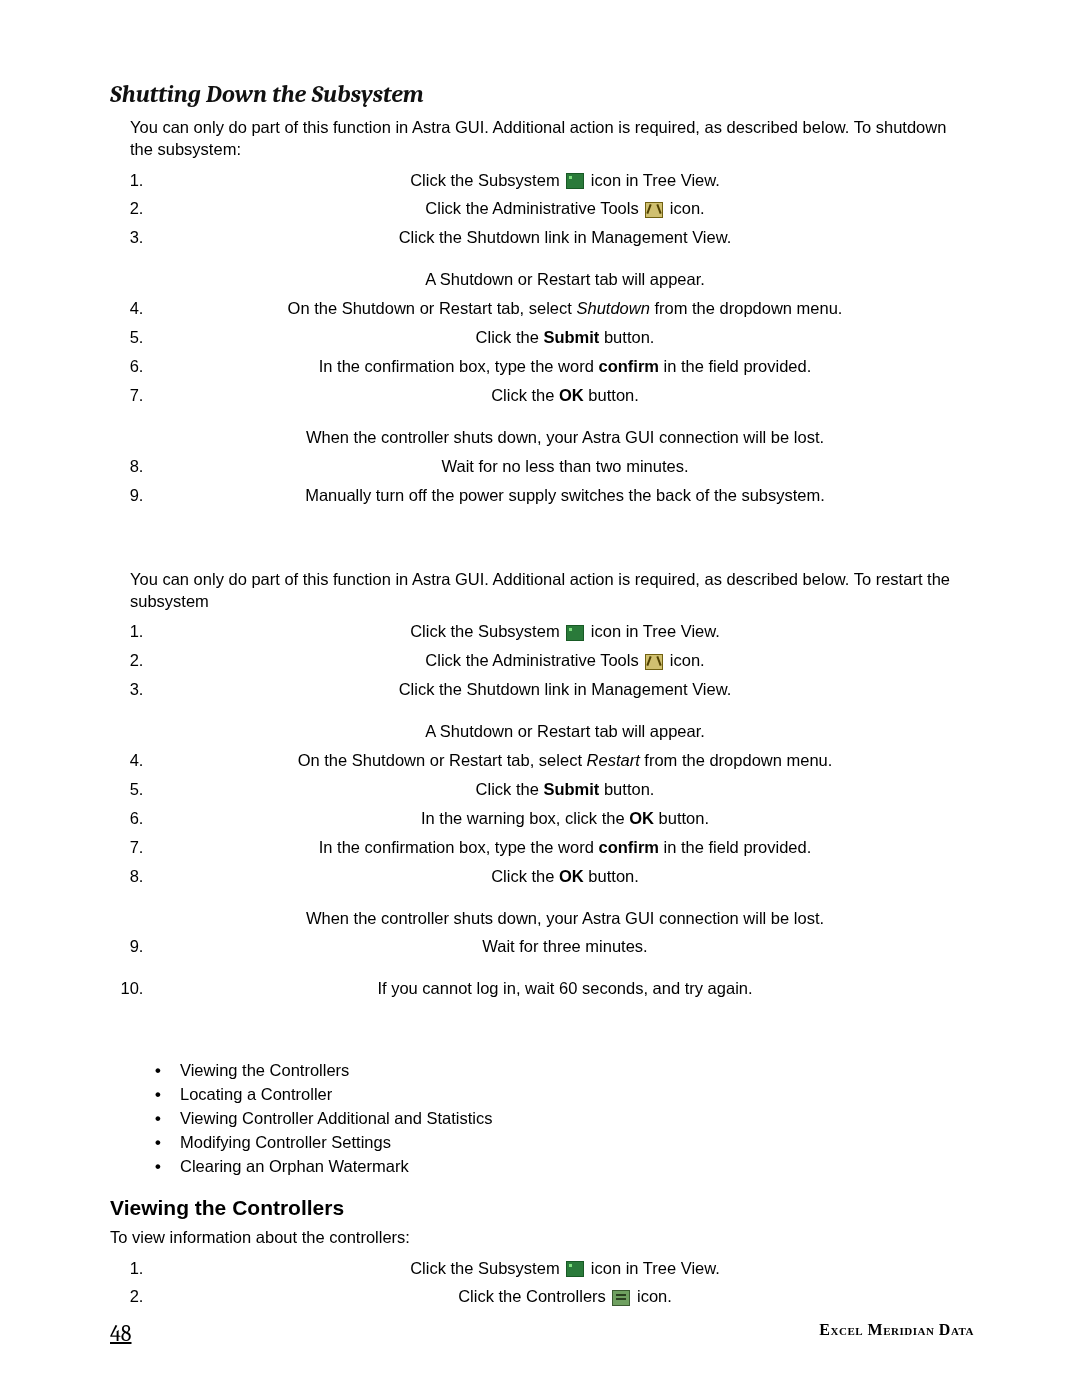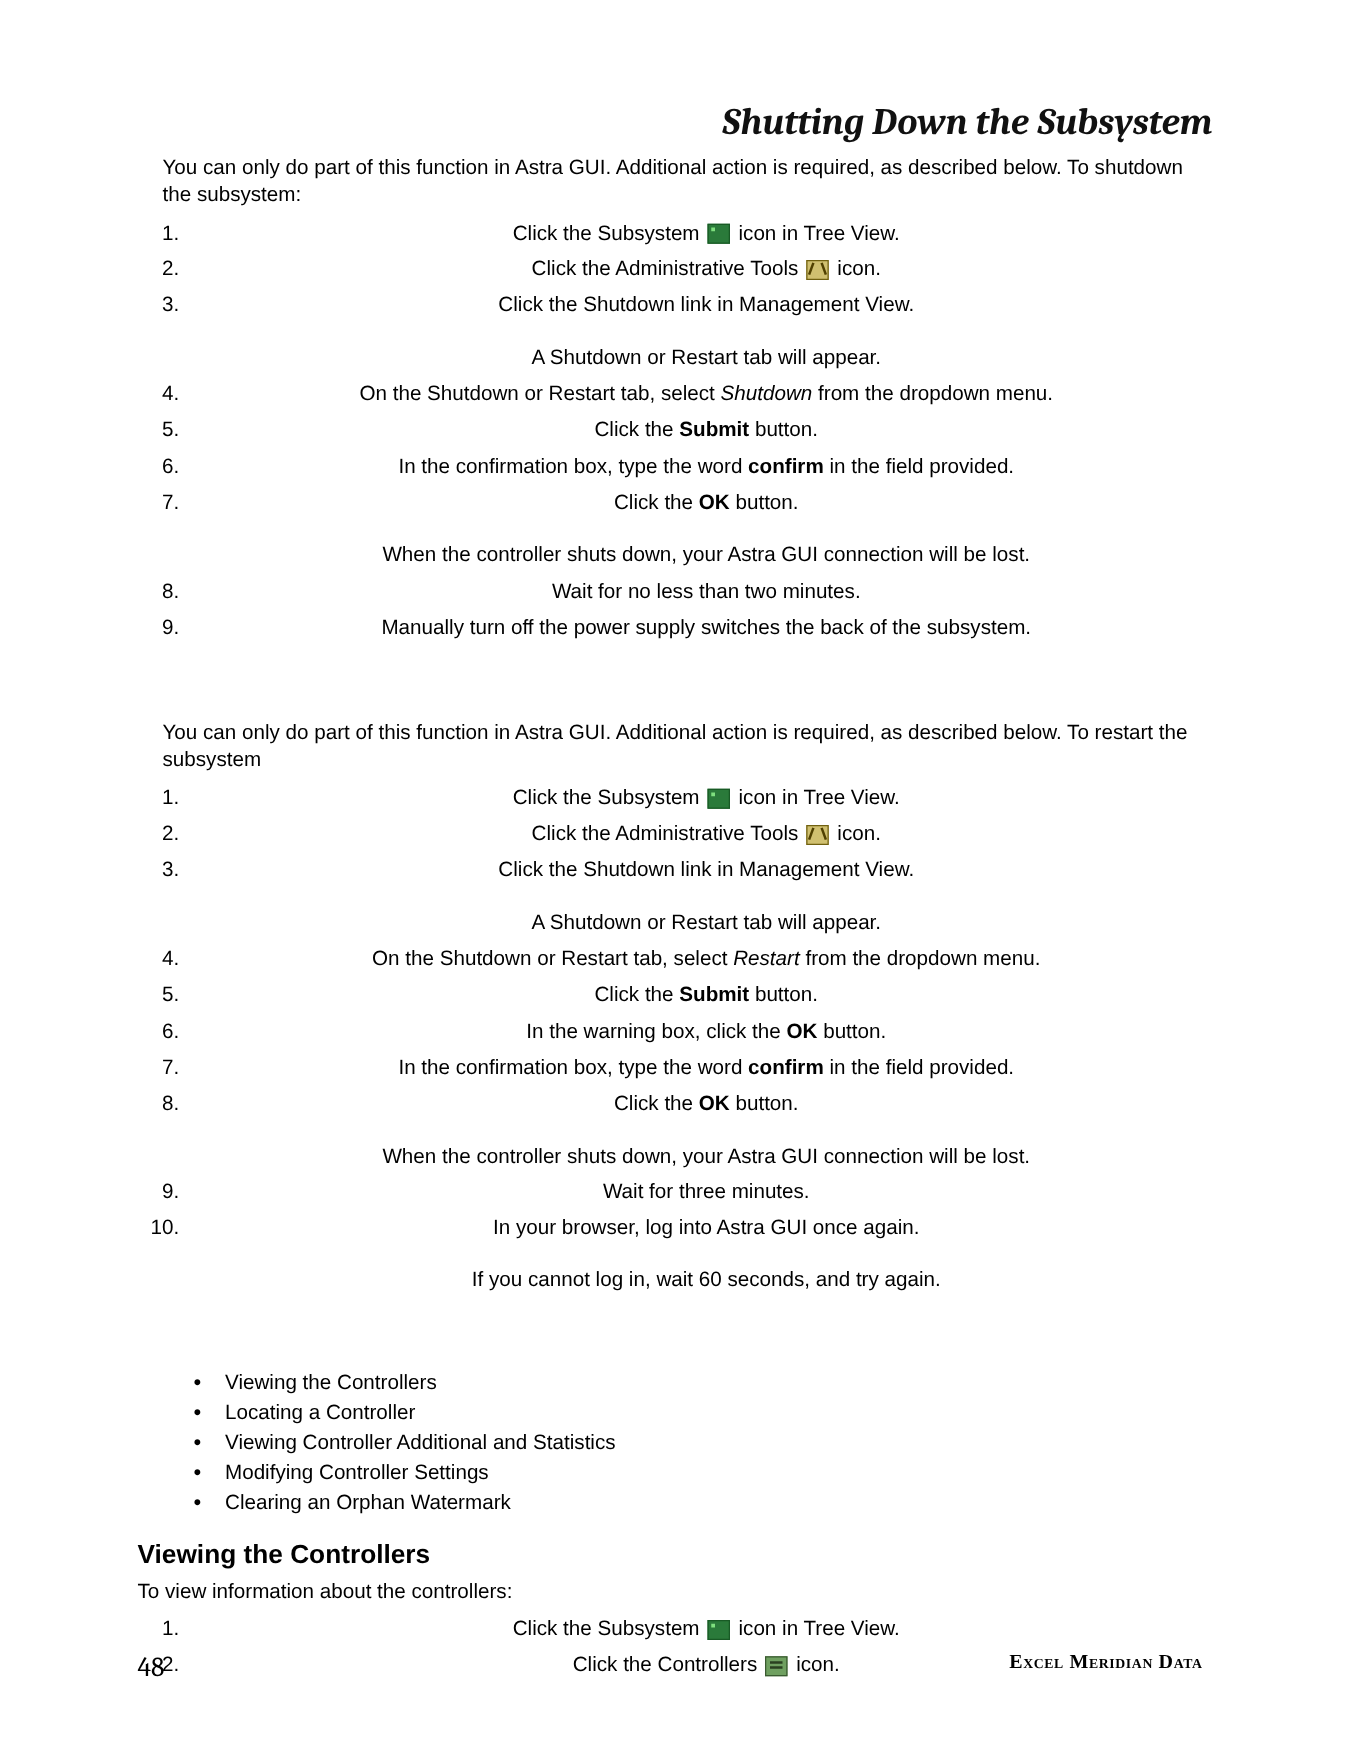--- a/index.html
+++ b/index.html
@@ -13,24 +13,23 @@
     width: 1080px;
     height: 1397px;
     position: relative;
     box-sizing: border-box;
     padding: 80px 110px 50px 110px;
   }
   h2.section-title {
     font-family: Cambria, Georgia, "Times New Roman", serif;
     font-style: italic;
     font-weight: bold;
-    font-size: 30px;
+    font-size: 24px;
     margin: 0 0 8px 0;
     color: #111;
-    text-align: right;
   }
   h3.sub-title {
     font-family: Arial, Helvetica, sans-serif;
     font-weight: bold;
     font-size: 21px;
     margin: 20px 0 6px 0;
   }
   p.body-text {
     font-size: 16.5px;
     margin: 0 0 8px 20px;
@@ -120,22 +119,23 @@
     height: 2px;
     background: #2a4020;
     box-shadow: 0 4px 0 #2a4020;
   }
   .italic { font-style: italic; }
   .bold { font-weight: bold; }
   .footer {
     position: absolute;
     bottom: 50px;
     left: 110px;
-    right: 118px;
+    right: 106px;
     font-size: 20px;
+    text-decoration: underline;
   }
   .page-num {
     font-family: Cambria, Georgia, serif;
     font-size: 22px;
   }
   .brand {
     float: right;
     font-family: Georgia, serif;
     font-variant: small-caps;
     font-weight: bold;
@@ -204,21 +204,20 @@
     </li>
     <li>
       <span>In the confirmation box, type the word </span><span class="bold">confirm</span><span> in the field provided.</span>
     </li>
     <li>
       <span>Click the </span><span class="bold">OK</span><span> button.</span>
       <span class="sub-line">When the controller shuts down, your Astra GUI connection will be lost.</span>
     </li>
     <li>Wait for three minutes.</li>
     <li>
-      <span>In your browser, log into Astra GUI once again.</span>
       <span class="sub-line">If you cannot log in, wait 60 seconds, and try again.</span>
     </li>
   </ol>
 
   <div class="section-gap"></div>
 
   <ul class="bullet-list">
     <li>Viewing the Controllers</li>
     <li>Locating a Controller</li>
     <li>Viewing Controller Additional and Statistics</li>

